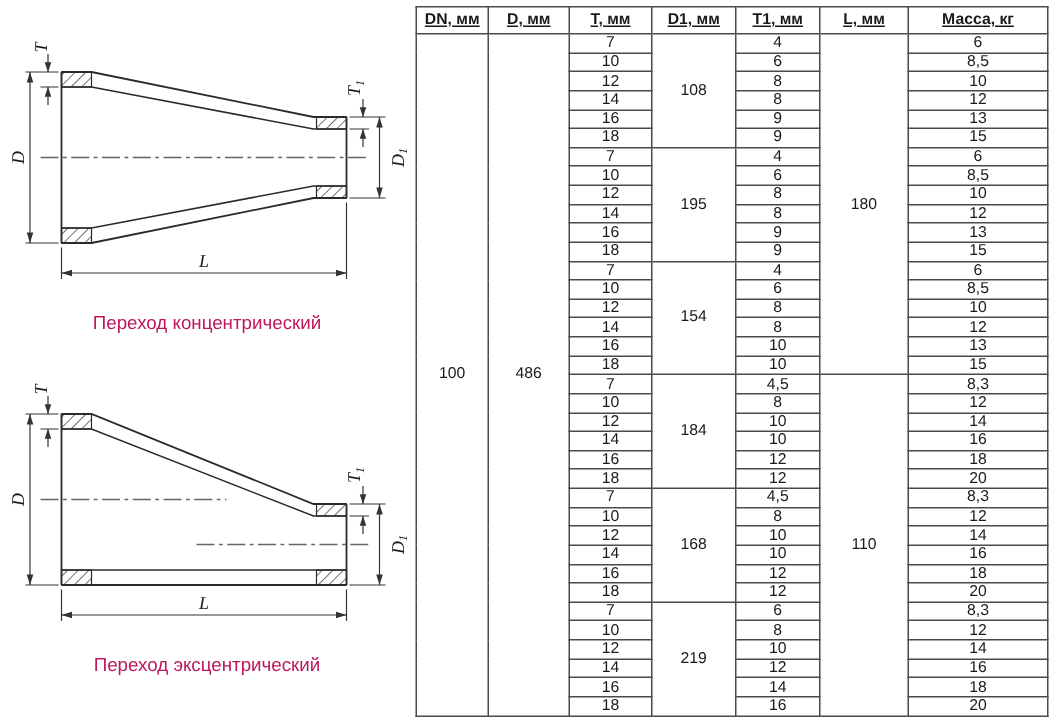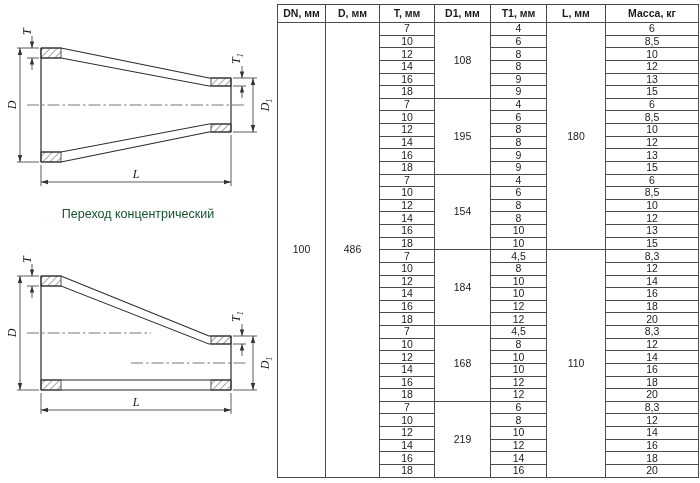--- a/index.html
+++ b/index.html
@@ -1,25 +1,25 @@
 <!DOCTYPE html>
 <html><head>
 <meta charset="utf-8">
 <style>
   html,body{margin:0;padding:0;background:#ffffff;}
   .page{position:relative;width:700px;height:483px;background:#fff;font-family:"Liberation Sans",sans-serif;overflow:hidden;}
   .left-panel{position:absolute;left:0;top:0;width:277px;height:483px;}
   .figure{position:absolute;left:3px;width:270px;}
   .fig-concentric{top:10px;}
   .fig-eccentric{top:238px;}
-  .caption{width:270px;text-align:center;font-size:12.5px;color:#14532d;margin-top:1px;}
+  .caption{width:270px;text-align:center;font-size:12.5px;color:#be185d;margin-top:1px;}
   .right-panel{position:absolute;left:277px;top:4px;}
   table.spec{border-collapse:collapse;table-layout:fixed;width:421px;height:474px;font-size:10.5px;color:#1a1a1a;}
   .spec th,.spec td{border:1px solid #4a4a4a;text-align:center;vertical-align:middle;padding:0;line-height:1.05;overflow:hidden;}
-  .spec th{font-weight:bold;height:17px;}
+  .spec th{font-weight:bold;height:17px;text-decoration:underline;}
   
   .outline{stroke:#2a2a2a;stroke-width:1.2;fill:none;}
   .innerline{stroke:#2a2a2a;stroke-width:1;fill:none;}
   .hrect{stroke:#2a2a2a;stroke-width:0.8;}
   .dimline{stroke:#333;stroke-width:0.8;fill:none;}
   .centerline{stroke:#666;stroke-width:0.9;fill:none;stroke-dasharray:12 3 2.5 3;}
   .arrow{fill:#333;stroke:none;}
   .dim{font:italic 12px "Liberation Serif",serif;fill:#1a1a1a;}
   .sub{font-size:8px;}
 </style>
@@ -143,20 +143,21 @@
         <polygon class="arrow" points="250,152 247.8,145 252.2,145"></polygon>
         <g transform="rotate(-90 262 125)">
           <text class="dim" x="262" y="129" text-anchor="middle"><tspan>D</tspan><tspan class="sub" dy="2.5">1</tspan></text>
         </g>
 
         <path class="dimline" d="M38,155 V176 M228,155 V176 M38,172 H228"></path>
         <polygon class="arrow" points="38,172 45,169.8 45,174.2"></polygon>
         <polygon class="arrow" points="228,172 221,169.8 221,174.2"></polygon>
         <text class="dim" x="133" y="168" text-anchor="middle">L</text>
       </svg>
+      <div class="caption">Переход эксцентрический</div>
     </div>
 
   </div>
 
   <div class="right-panel">
     <table class="spec">
       <colgroup>
         <col style="width:48px">
           <col style="width:54px">
           <col style="width:55px">

